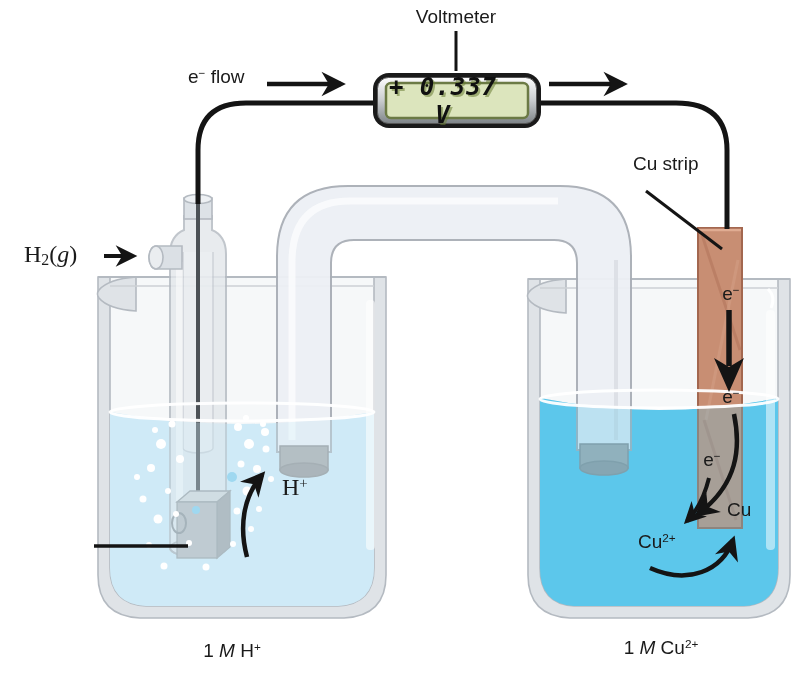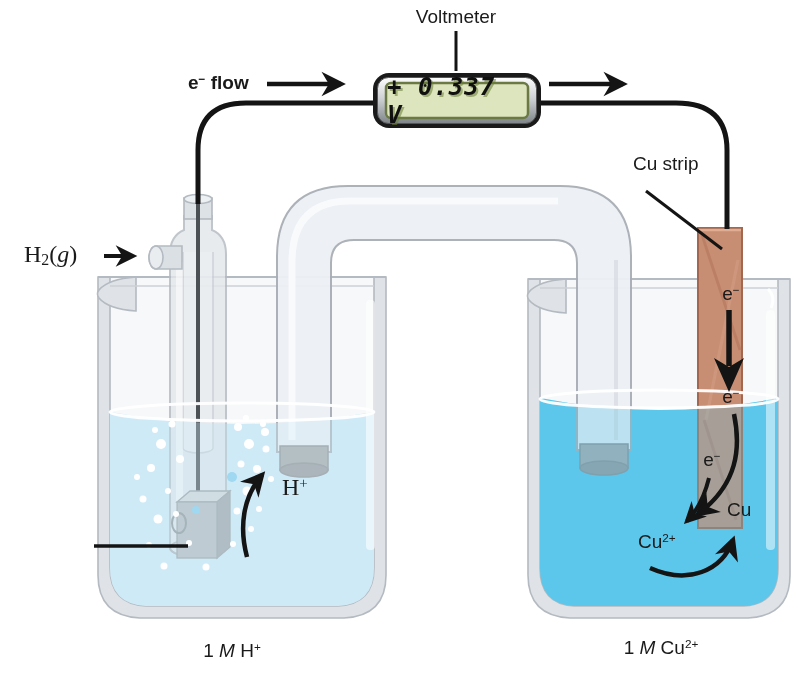--- a/index.html
+++ b/index.html
@@ -1,16 +1,16 @@
 <!DOCTYPE html>
 <html style="--wire: #141414; --glass-stroke: #b4bac1; --glass-wall: #dfe3e7; --glass-interior: #f4f6f8; --bridge-fill: #edf0f5; --solution-left: #cfeaf7; --solution-right: #5cc7eb; --copper: #c88e73; --copper-edge: #a3674f; --display-bg: #dce5bd; --display-edge: #6b7a45; --plug: #a7a8aa; --plate: #b7bbbf;"><head>
 <meta charset="utf-8">
 <style>
   html,body{margin:0;padding:0;background:#ffffff;}
-  .stage{position:relative;width:800px;height:695px;font-family:"Liberation Sans",sans-serif;color:#1a1a1a;overflow:hidden;}
+  .stage{position:relative;width:800px;height:695px;font-family:"Liberation Sans",sans-serif;color:#1a1a1a;overflow:hidden;text-align:center;}
   .stage svg{position:absolute;left:0;top:0;}
   .lbl{position:absolute;font-size:19px;line-height:1.15;white-space:nowrap;color:#1a1a1a;}
   .lbl sup{font-size:62%;position:relative;top:-0.48em;vertical-align:baseline;}
   .lbl sub{font-size:66%;position:relative;bottom:-0.22em;vertical-align:baseline;}
   .lbl i{font-style:italic;}
   .center{transform:translateX(-50%);}
   .she{white-space:pre-line;line-height:25px;}
   .lcd{position:absolute;left:387px;top:83px;width:112px;height:35px;display:flex;align-items:center;justify-content:center;
        font-family:"DejaVu Sans Mono",monospace;font-weight:bold;font-style:italic;font-size:24px;letter-spacing:1px;
        color:#101010;text-shadow:2px 2px 0 rgba(106,126,52,.55);}
@@ -165,21 +165,21 @@
 </svg>
 
 <div class="lbl center" style="left:456px;top:6px;">
   <span>Voltmeter</span>
 </div>
 
 <div class="lcd">
   <span>+ 0.337 V</span>
 </div>
 
-<div class="lbl" style="left:188px;top:72px;font-weight:bold;">
+<div class="lbl" style="left:188px;top:66px;">
   <span>e</span><sup>−</sup><span> flow</span>
 </div>
 
 <div class="lbl" style="left:633px;top:153px;">
   <span>Cu strip</span>
 </div>
 
 <div class="lbl lbl-h2g" style="left:24px;top:241px;">
   <span>H</span><sub>2</sub><span>(</span><i>g</i><span>)</span>
 </div>

